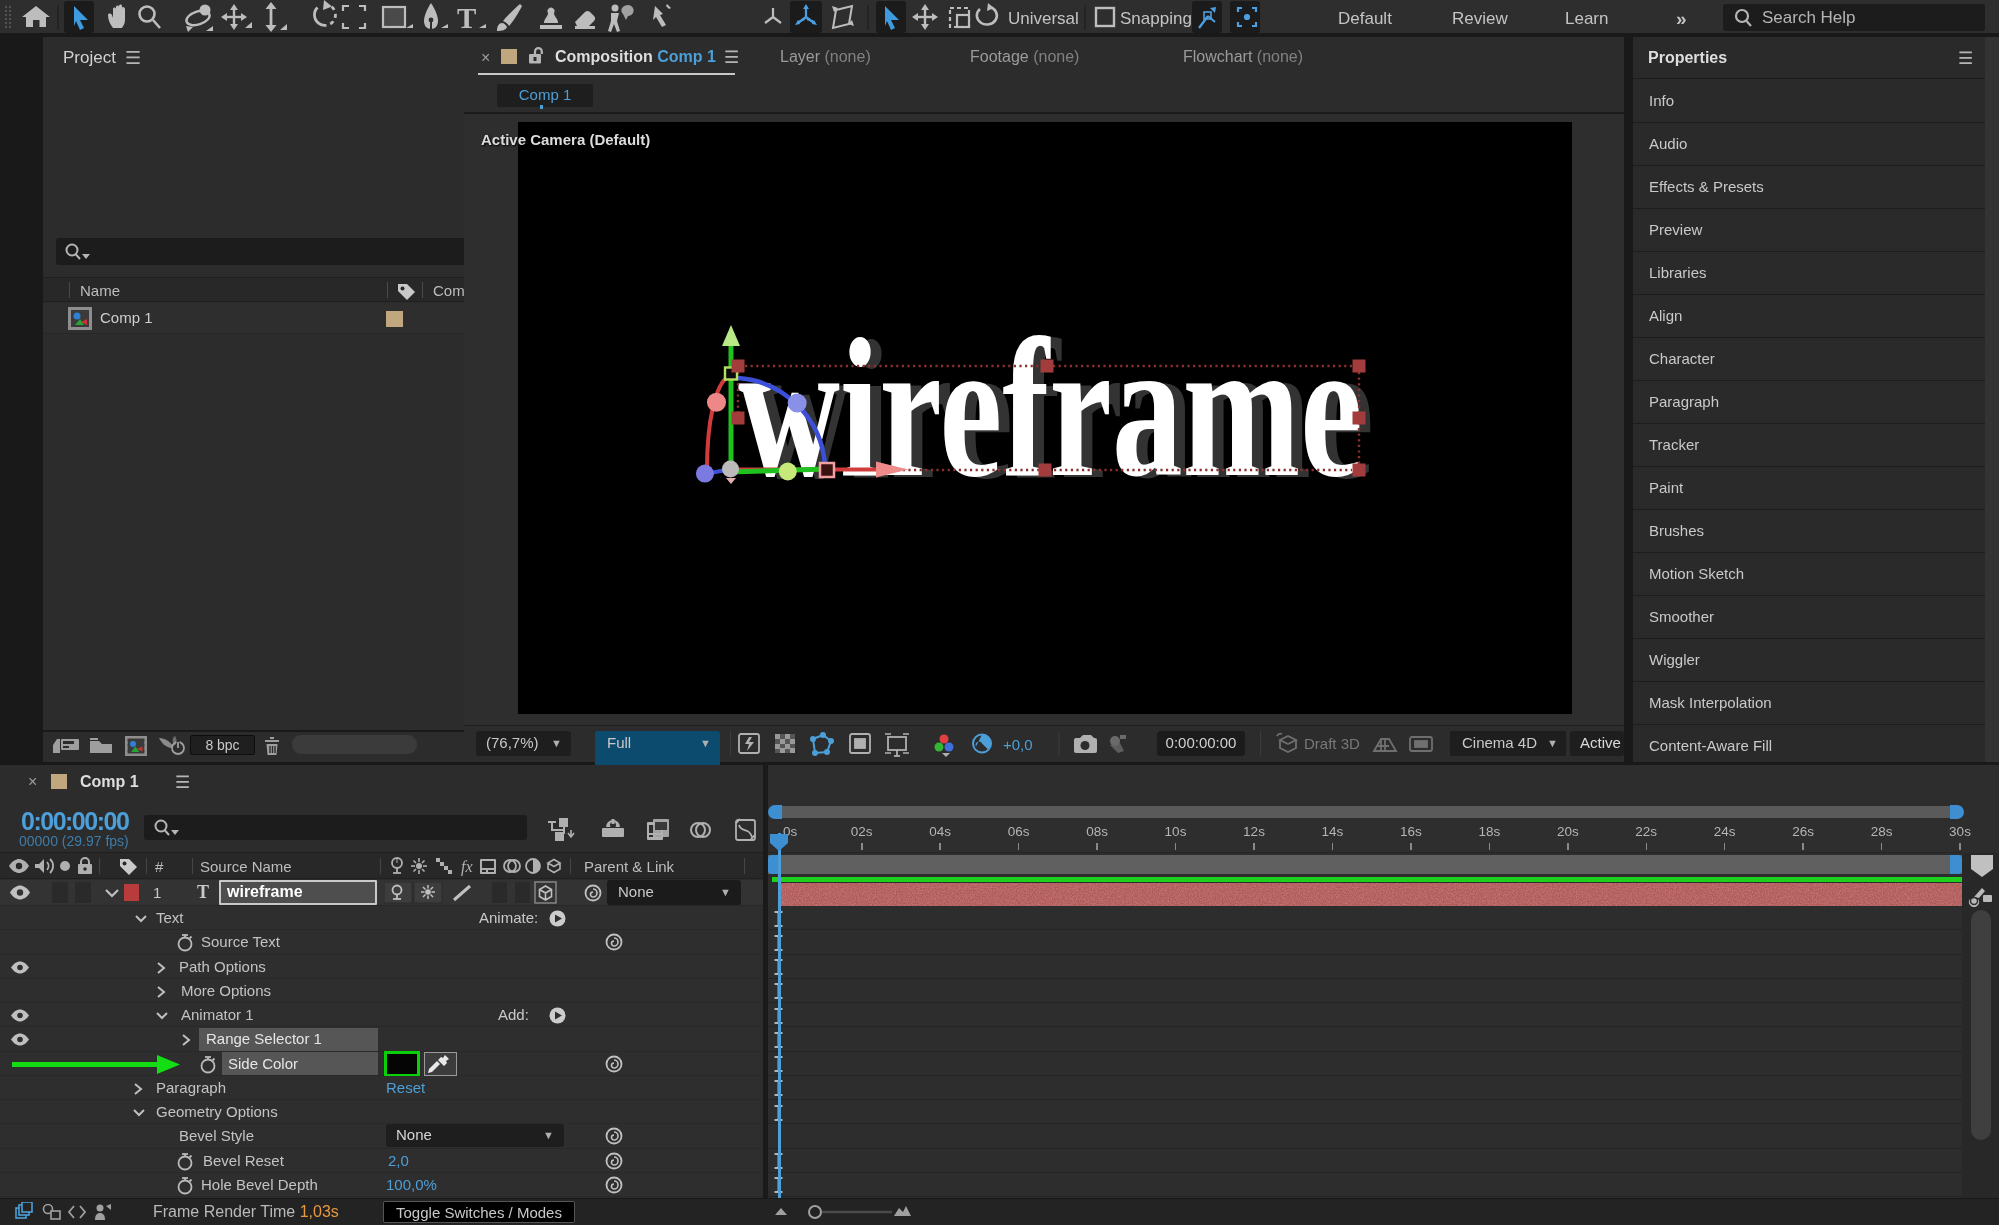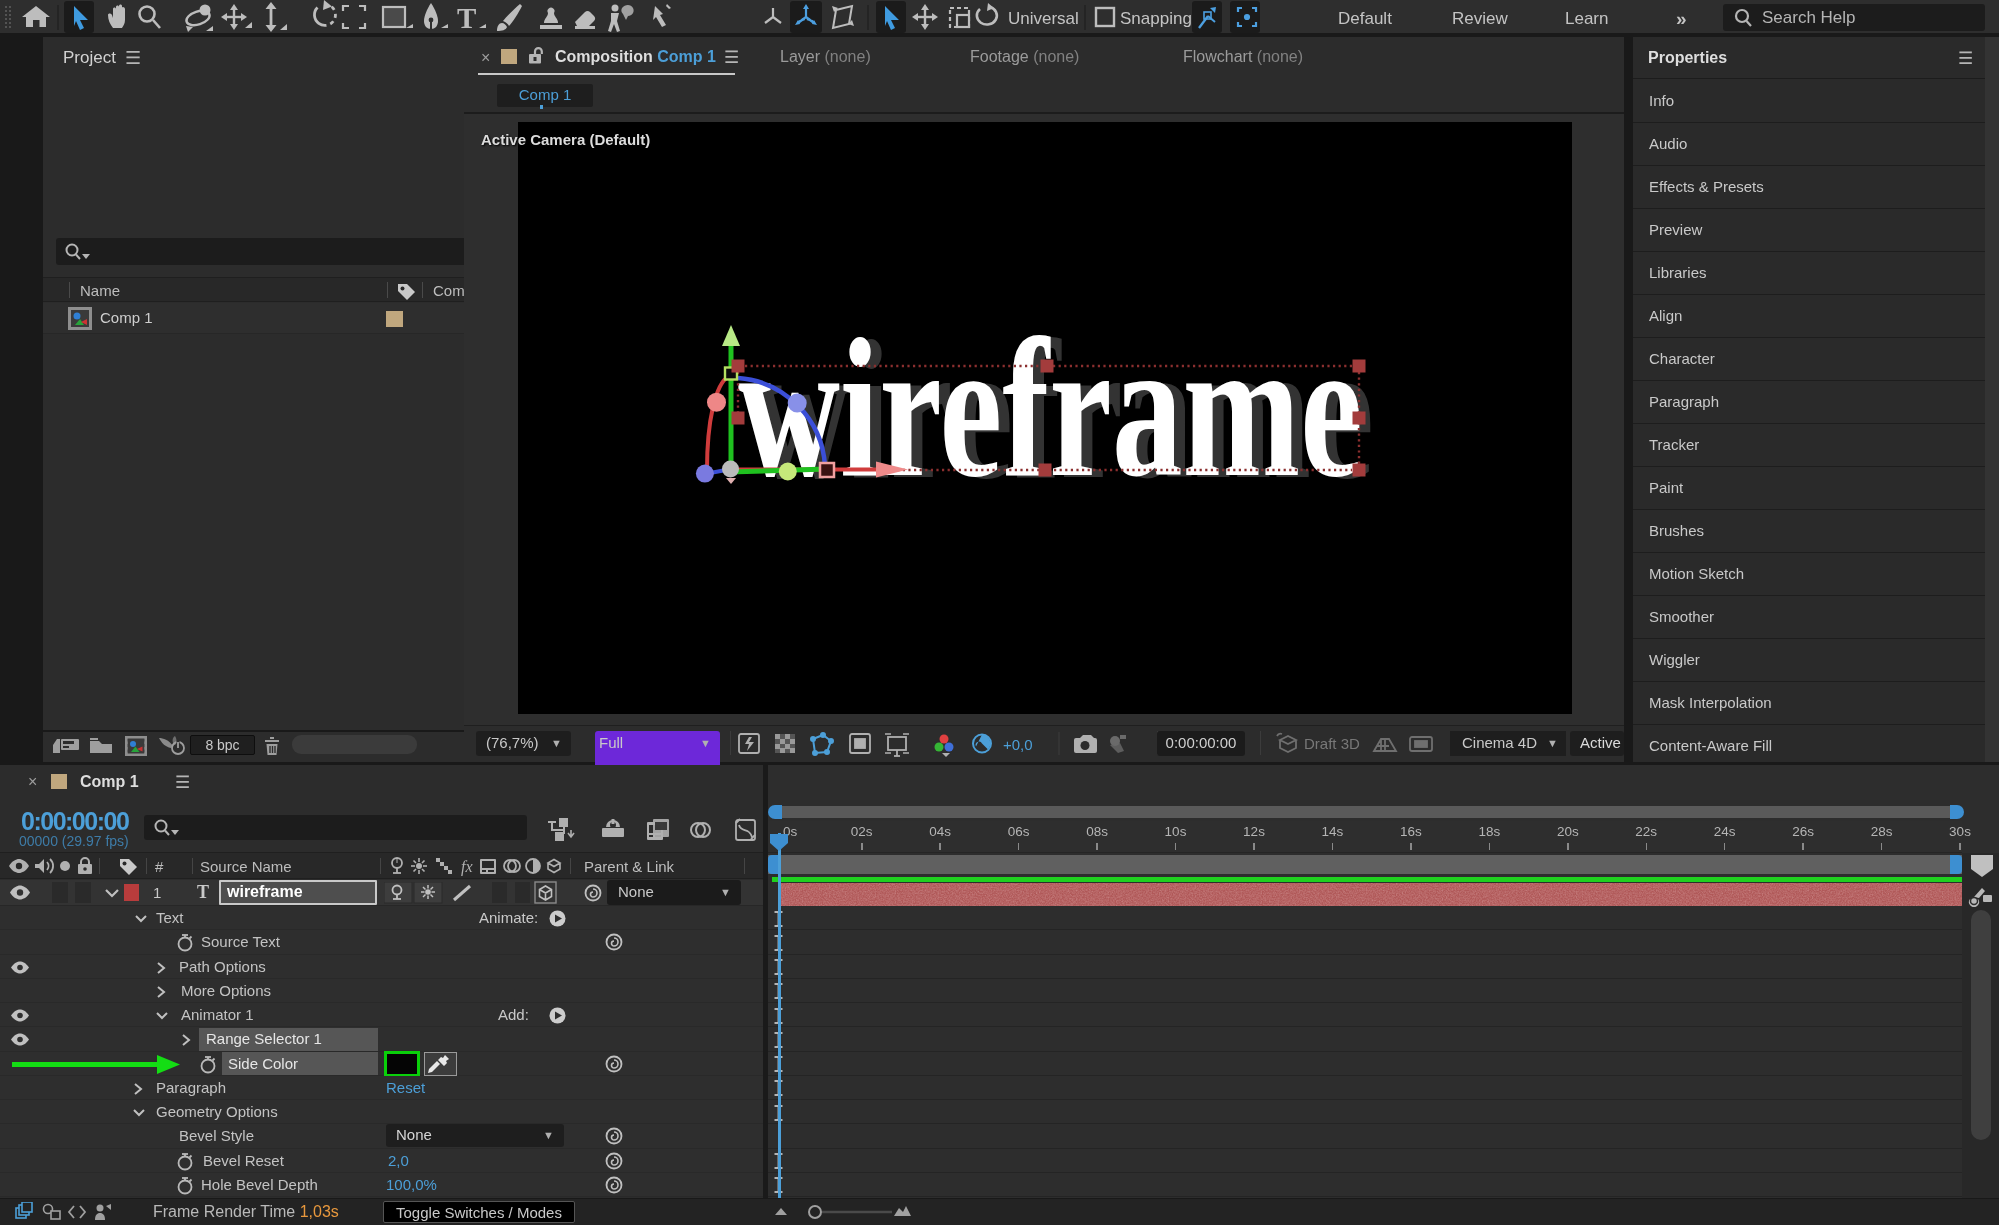--- a/index.html
+++ b/index.html
@@ -366,21 +366,21 @@
         <rect x="834.5" y="237.5" width="13" height="13"></rect>
         <rect x="834.5" y="289.5" width="13" height="13"></rect>
         <rect x="834.5" y="341.5" width="13" height="13"></rect>
         <rect x="520.5" y="341.5" width="13" height="13"></rect>
       </g>
       <rect x="302" y="341" width="14" height="14" fill="#3a1212" stroke="#f0a0a0" stroke-width="2.5"></rect>
     </svg>
 
     <div class="abs" style="left:0;top:688px;width:1160px;height:37px;background:#2c2c2c;border-top:1px solid #1f1f1f">
       <div class="abs" style="left:12px;top:5px;width:95px;height:25px;background:#1e1e1e;border-radius:3px;color:#c9c9c9;font-size:15px;line-height:24px;padding-left:10px">(76,7%)<span style="float:right;margin-right:9px;font-size:11px;color:#b0b0b0">▼</span></div>
-      <div class="abs" style="left:131px;top:5px;width:125px;height:40px;background:#6d28d9;border-radius:3px;color:#c9c9c9;font-size:15px;line-height:24px;padding-left:4px">Full<span style="float:right;margin-right:9px;font-size:11px;color:#b0b0b0">▼</span></div>
+      <div class="abs" style="left:131px;top:5px;width:125px;height:40px;background:#0c4a6e;border-radius:3px;color:#c9c9c9;font-size:15px;line-height:24px;padding-left:12px">Full<span style="float:right;margin-right:9px;font-size:11px;color:#b0b0b0">▼</span></div>
       <div class="abs" style="left:266px;top:5px;width:1px;height:24px;background:#3c3c3c"></div>
       <svg class="abs" style="left:273px;top:5px" width="420" height="26">
         <g stroke="#b0b0b0" stroke-width="1.8" fill="none">
             <rect x="2" y="3" width="20" height="19" rx="2"></rect>
             <path d="M12 6 l-4 7 h4 l-2 7 7 -9 h-5 l3 -5 z" fill="#b0b0b0" stroke="none"></path>
           </g>
         <g fill="#b0b0b0">
             <rect x="38" y="3" width="20" height="19" fill="#555"></rect>
             <g fill="#999">
               <rect x="38" y="3" width="5" height="5"></rect>

